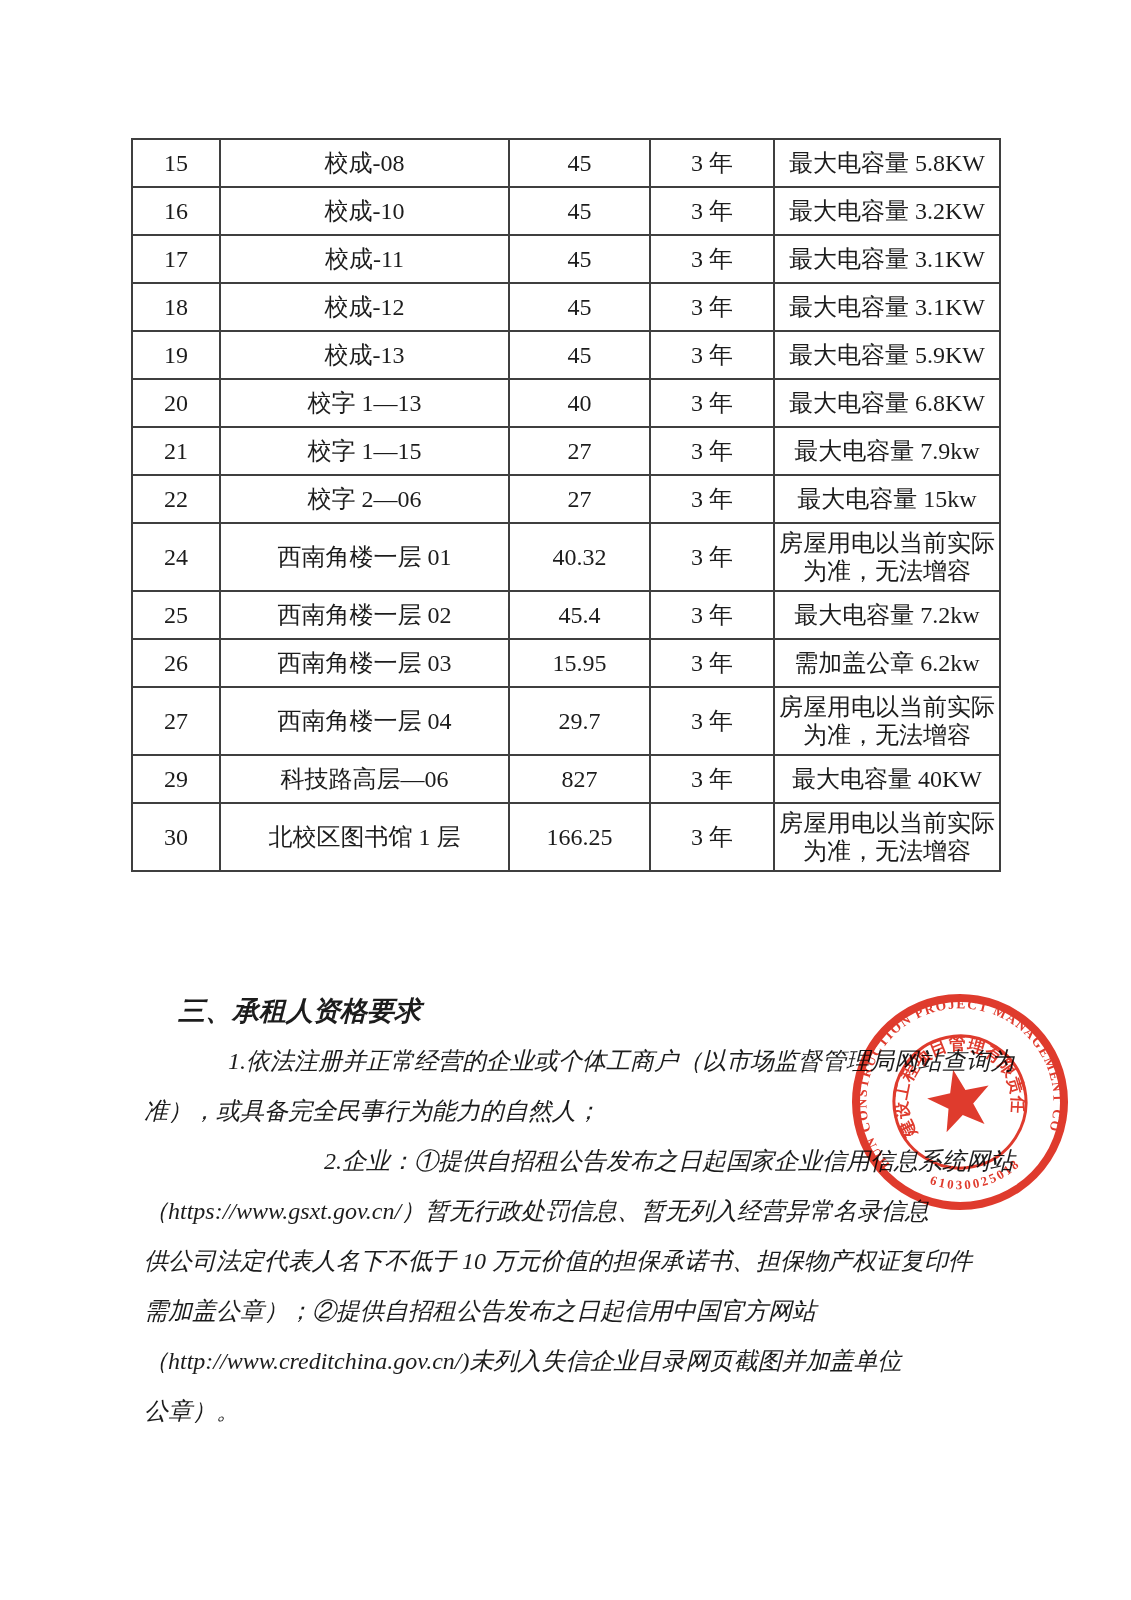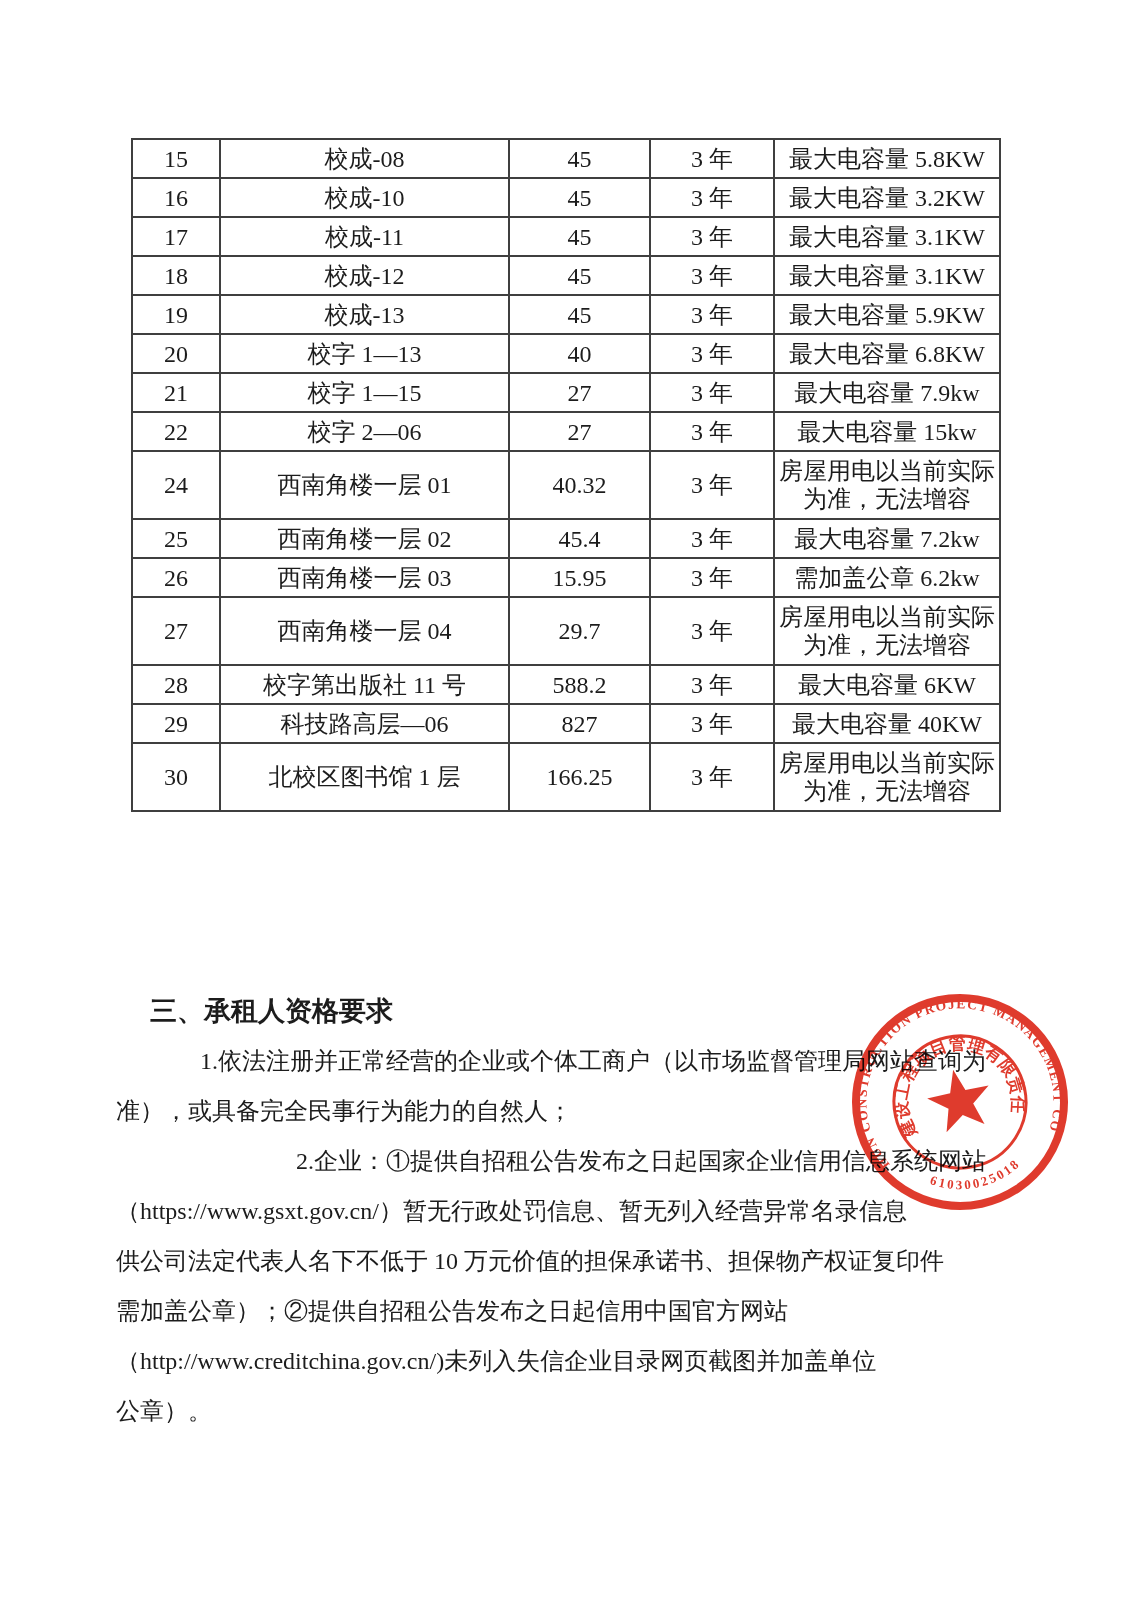--- a/index.html
+++ b/index.html
@@ -11,28 +11,28 @@
 
   
   table.rental{
     position:absolute;left:131px;top:138px;width:868px;
     border-collapse:collapse;table-layout:fixed;
   }
   table.rental td{
     border:2px solid #3f3f3f;text-align:center;vertical-align:middle;
     padding:0 4px;font-size:24px;line-height:28px;overflow:hidden;
   }
-  table.rental tr{height:39px;}
+  table.rental tr{height:48px;}
   table.rental tr.tall{height:68px;}
   col.c1{width:88px;} col.c2{width:289px;} col.c3{width:141px;}
   col.c4{width:124px;} col.c5{width:226px;}
   td.c-remark{font-size:22px;line-height:30px;padding:2px 6px;}
 
   
-  .text-section{position:absolute;left:116px;top:986px;width:870px;}
+  .text-section{position:absolute;left:144px;top:986px;width:870px;font-style:italic;}
   .line{height:50px;line-height:50px;font-size:24px;white-space:nowrap;}
   .line.title{font-weight:bold;font-size:27px;padding-left:34px;}
   .line.indent{padding-left:82px;text-align:right;}
 
   
   svg.stamp{
     position:absolute;left:840px;top:982px;width:240px;height:240px;
     mix-blend-mode:multiply;opacity:.92;pointer-events:none;
   }
   svg.stamp text{font-family:"Liberation Serif","DejaVu Serif",serif;font-weight:bold;}
@@ -141,27 +141,20 @@
   </tr>
 
   <tr class="tall">
     <td class="c-num">27</td>
     <td class="c-name">西南角楼一层 04</td>
     <td class="c-area">29.7</td>
     <td class="c-term">3 年</td>
     <td class="c-remark">房屋用电以当前实际为准，无法增容</td>
   </tr>
 
-  <tr>
-    <td class="c-num">28</td>
-    <td class="c-name">校字第出版社 11 号</td>
-    <td class="c-area">588.2</td>
-    <td class="c-term">3 年</td>
-    <td class="c-remark">最大电容量 6KW</td>
-  </tr>
 
   <tr>
     <td class="c-num">29</td>
     <td class="c-name">科技路高层—06</td>
     <td class="c-area">827</td>
     <td class="c-term">3 年</td>
     <td class="c-remark">最大电容量 40KW</td>
   </tr>
 
   <tr class="tall">

